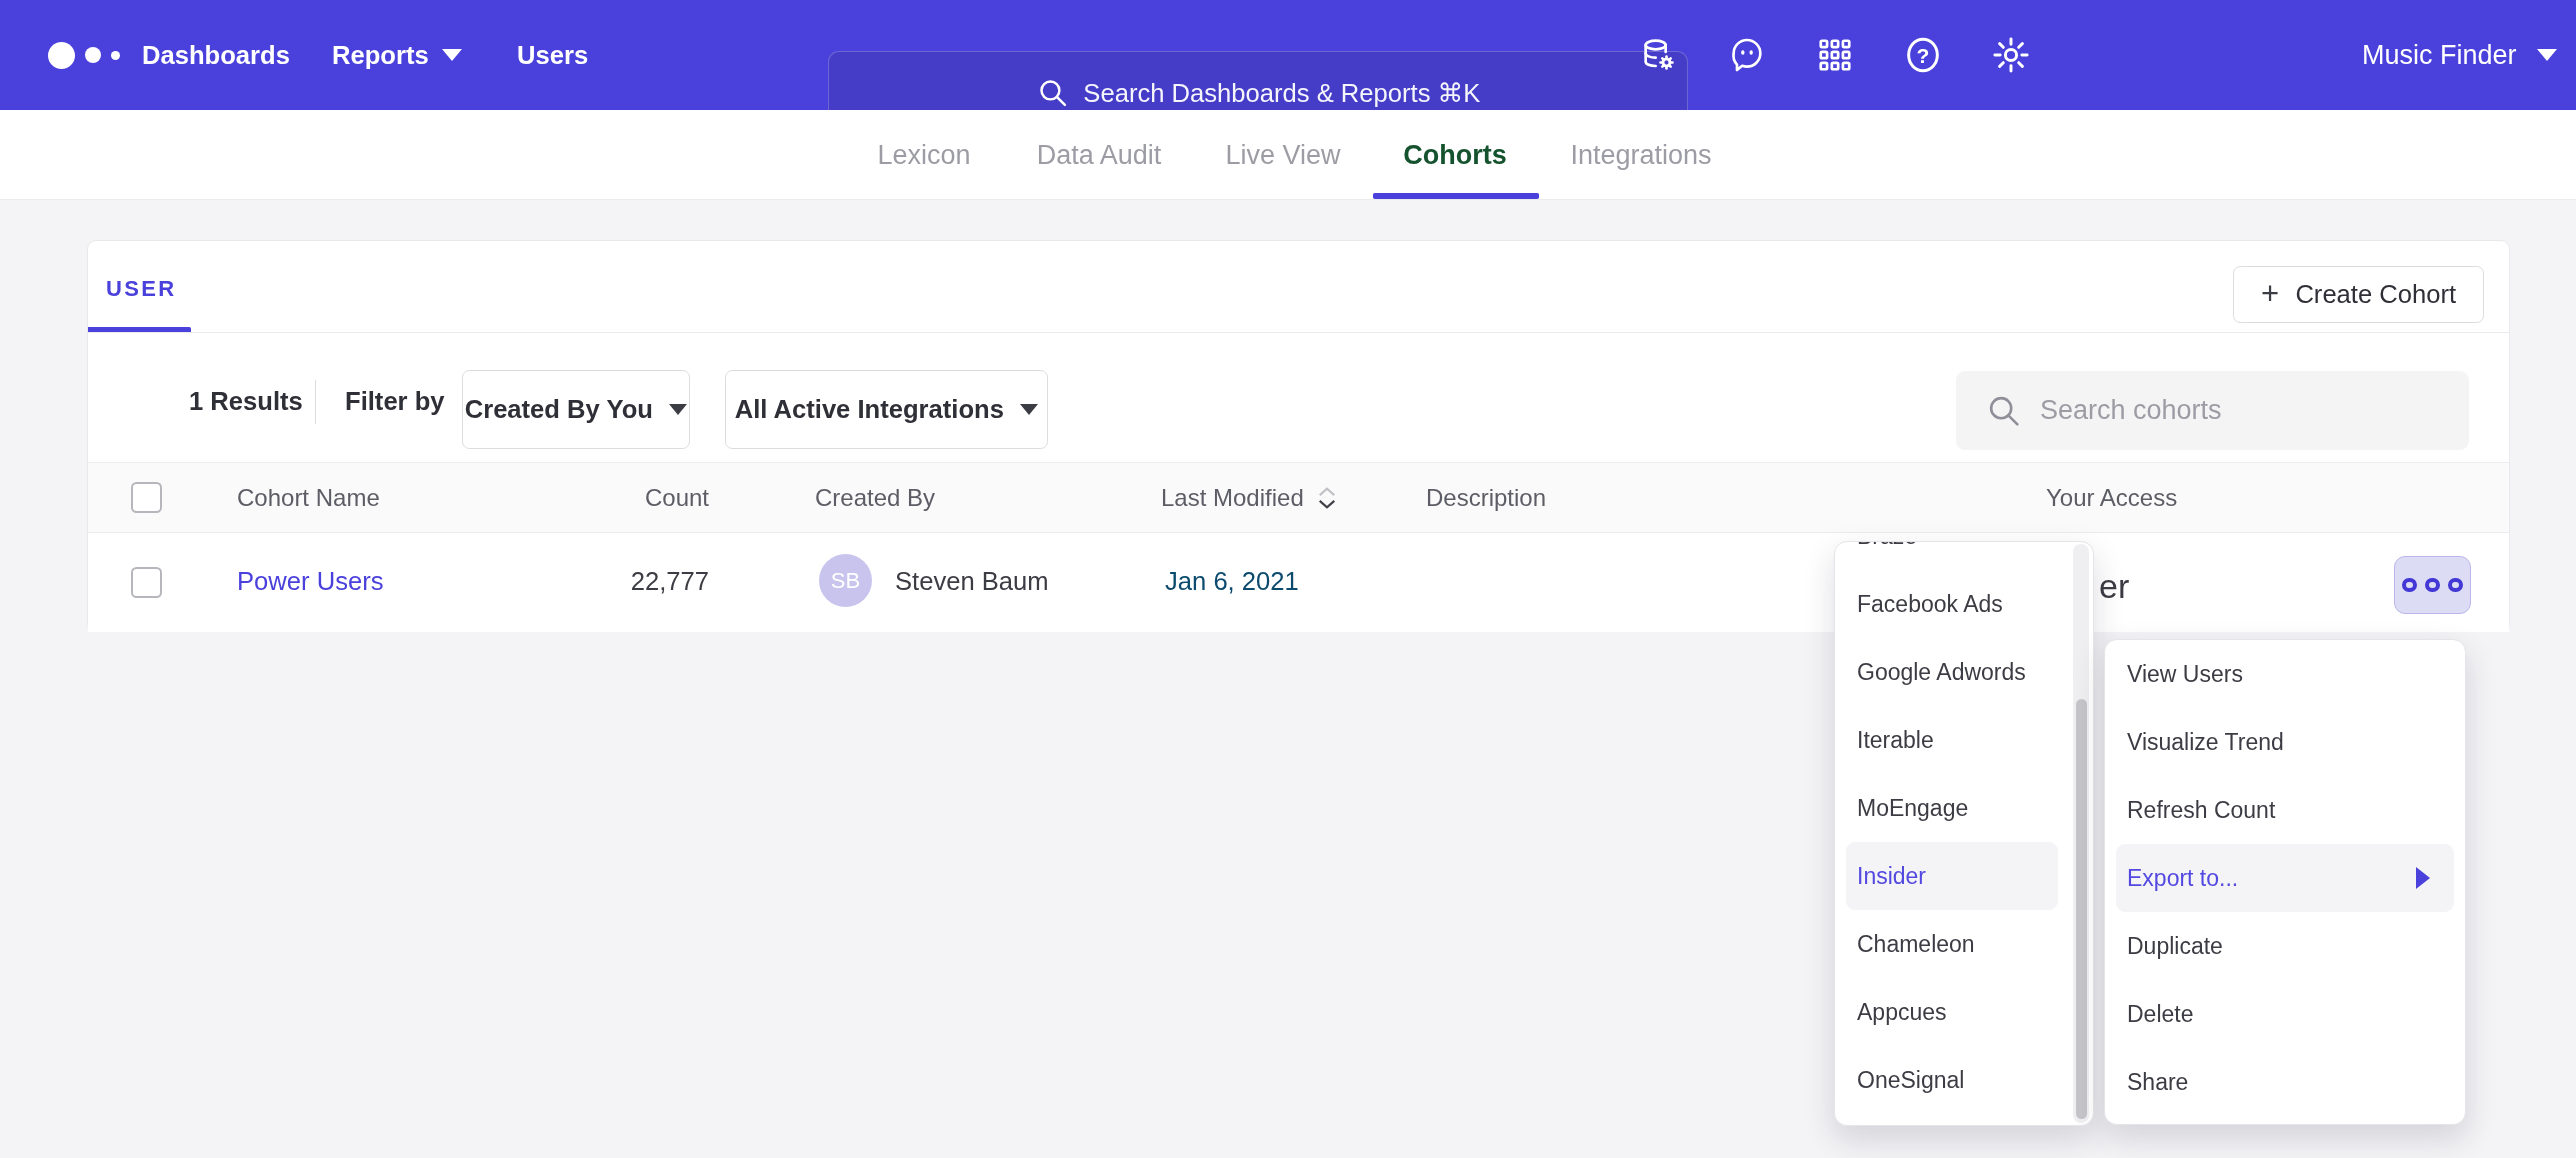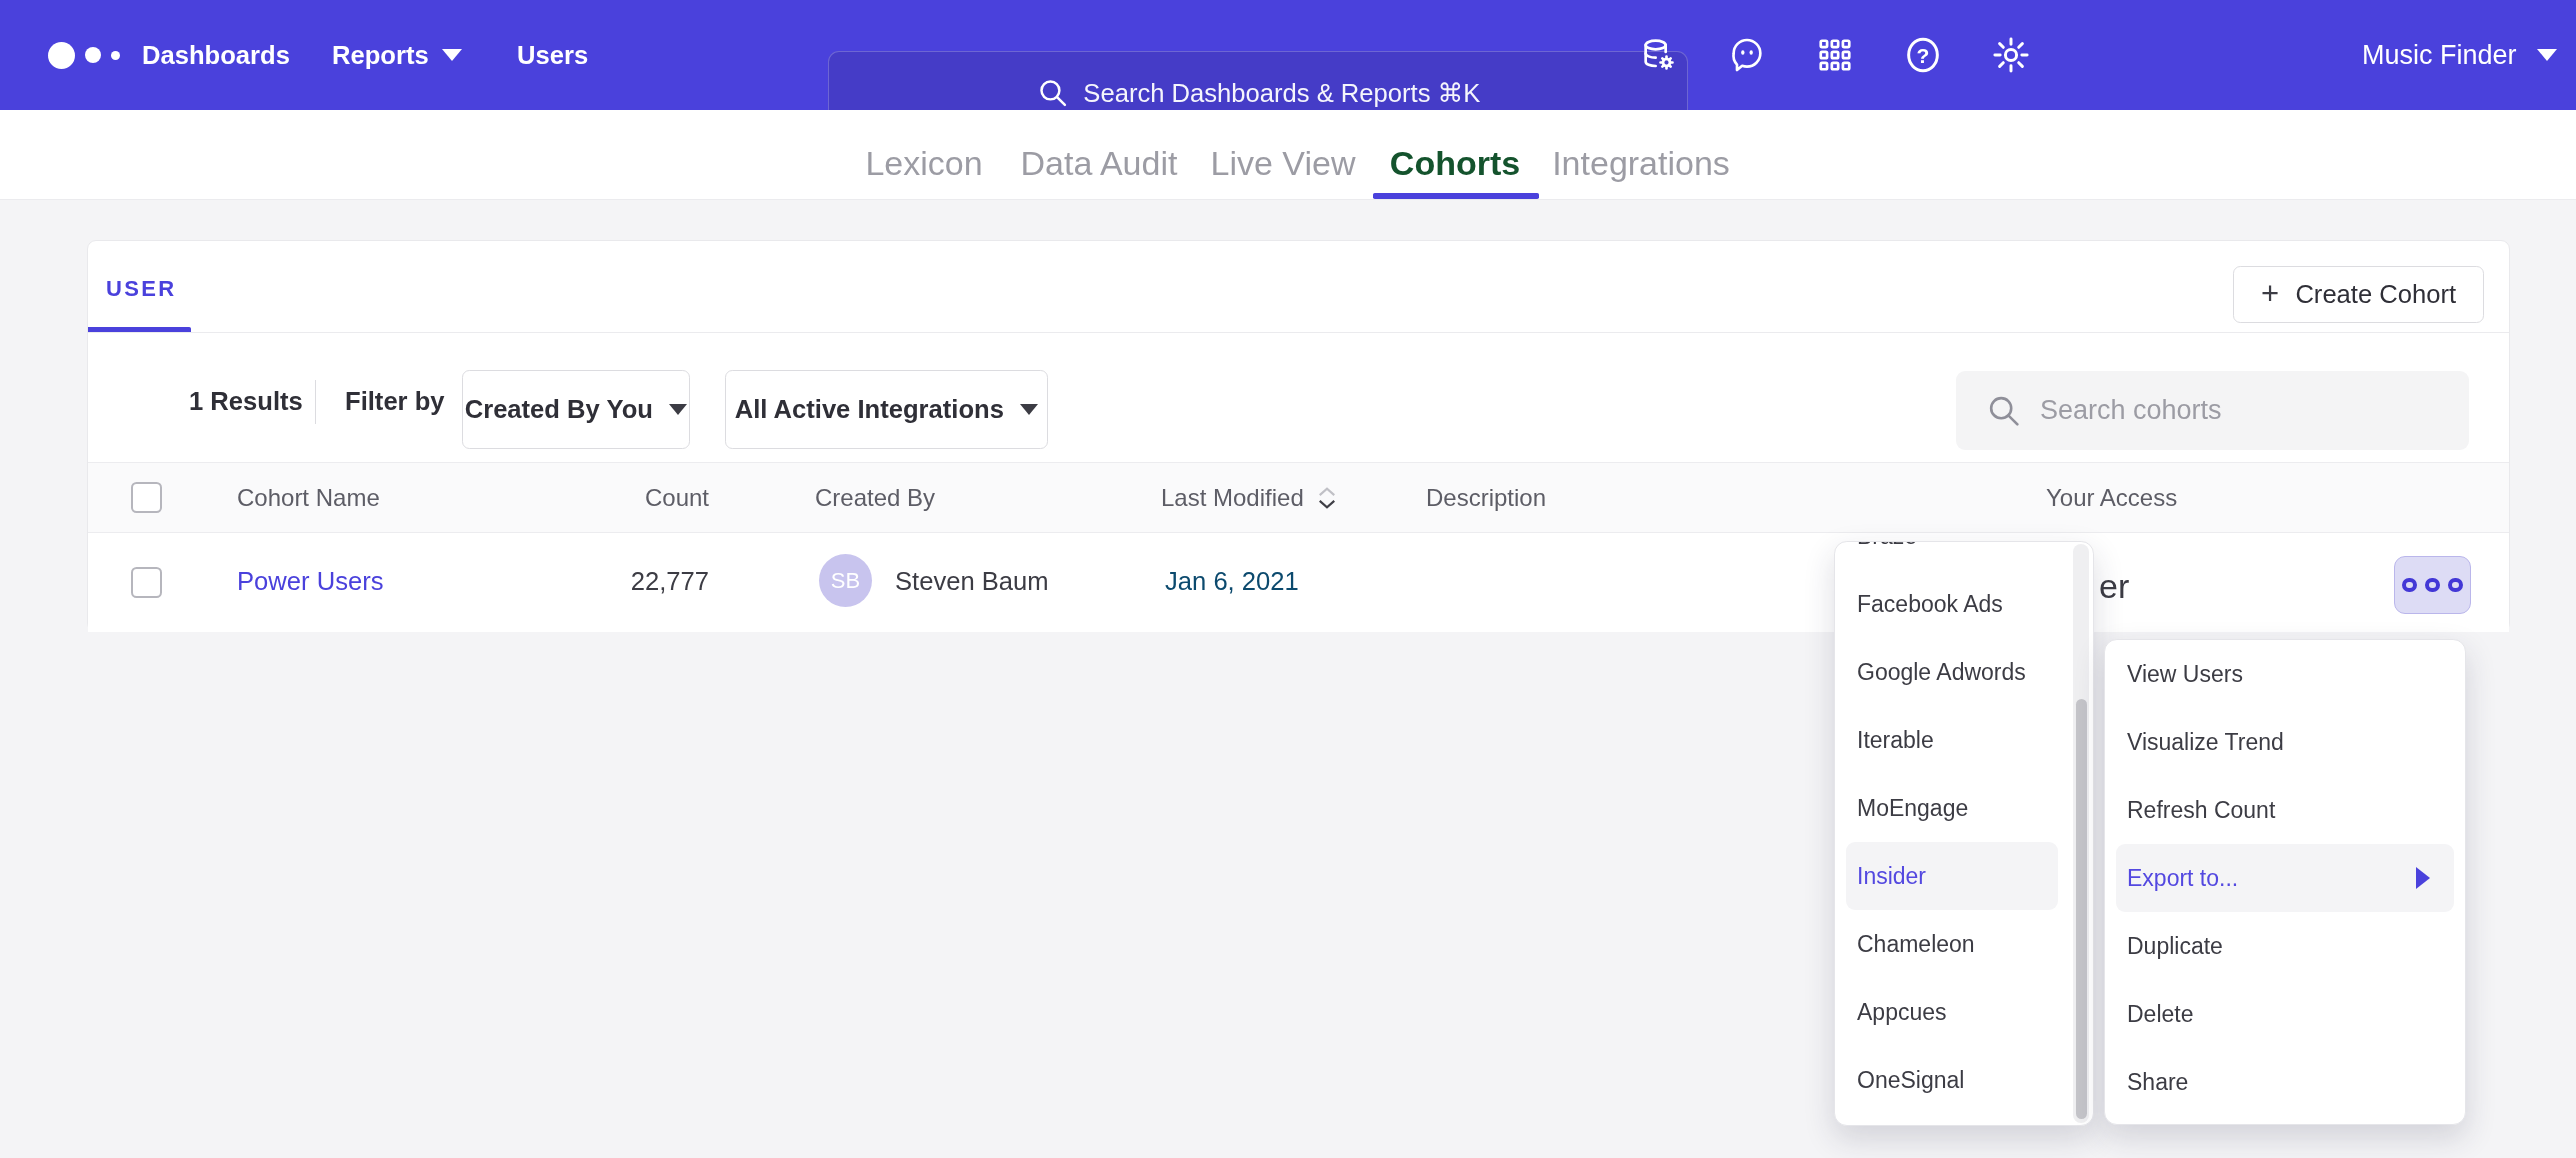--- a/index.html
+++ b/index.html
@@ -22,22 +22,22 @@
   .topsearch { position:absolute; left:828px; top:20px; width:860px; height:83px; background:#453cc7;
                border:0.9px solid rgba(255,255,255,0.22); border-radius:11px; display:flex; align-items:center; justify-content:center; gap:14.6px; cursor:text;margin-top:31px; }
   .topsearch .ph { color:rgba(255,255,255,0.95); font-size:25.6px; }
   .navicons { position:absolute; right:0; top:0; height:110px; display:flex; align-items:center; }
   .icon-btn { width:88px; height:110px; display:flex; align-items:center; justify-content:center; cursor:pointer; }
   .project { position:absolute; left:2362px; top:0; height:110px; display:flex; align-items:center; gap:20px; cursor:pointer; }
   .project .pname { color:#fff; font-size:27px; font-weight:400; }
 
   
   .subnav { position:absolute; left:0; top:110px; width:2576px; height:90px; background:#ffffff; border-bottom:0.9px solid #ebebee; }
-  .subtab { position:absolute; top:8px; height:90px; display:flex; align-items:center; transform:translateX(-50%);
-            font-size:34px; color:#9c9ca4; cursor:pointer; white-space:nowrap; }
+  .subtab { position:absolute; top:0; height:90px; display:flex; align-items:center; transform:translateX(-50%);
+            font-size:27px; color:#9c9ca4; cursor:pointer; white-space:nowrap; }
   .subtab.active { color:#14532d; font-weight:700; }
   .subtab-underline { position:absolute; left:1373px; top:83px; width:166px; height:6.4px; background:#4a41dc; border-radius:1.8px; }
 
   
   .card { position:absolute; left:87px; top:240px; width:2423px; height:392px; background:#ffffff;
           border:0.9px solid #e9e9ec; border-radius:9px; }
   .usertab { position:absolute; left:18px; top:35px; color:#4a41dc; font-size:22px; font-weight:700; letter-spacing:2.3px; cursor:pointer; }
   .usertab-underline { position:absolute; left:0px; top:86px; width:103px; height:6.4px; background:#4a41dc; border-radius:0 1.8px 1.8px 0; }
   .card-div1 { position:absolute; left:0; top:91px; width:100%; height:0.9px; background:#ebebee; }
   .create-btn { position:absolute; left:2145px; top:25px; width:251px; height:57px; background:#fff;

